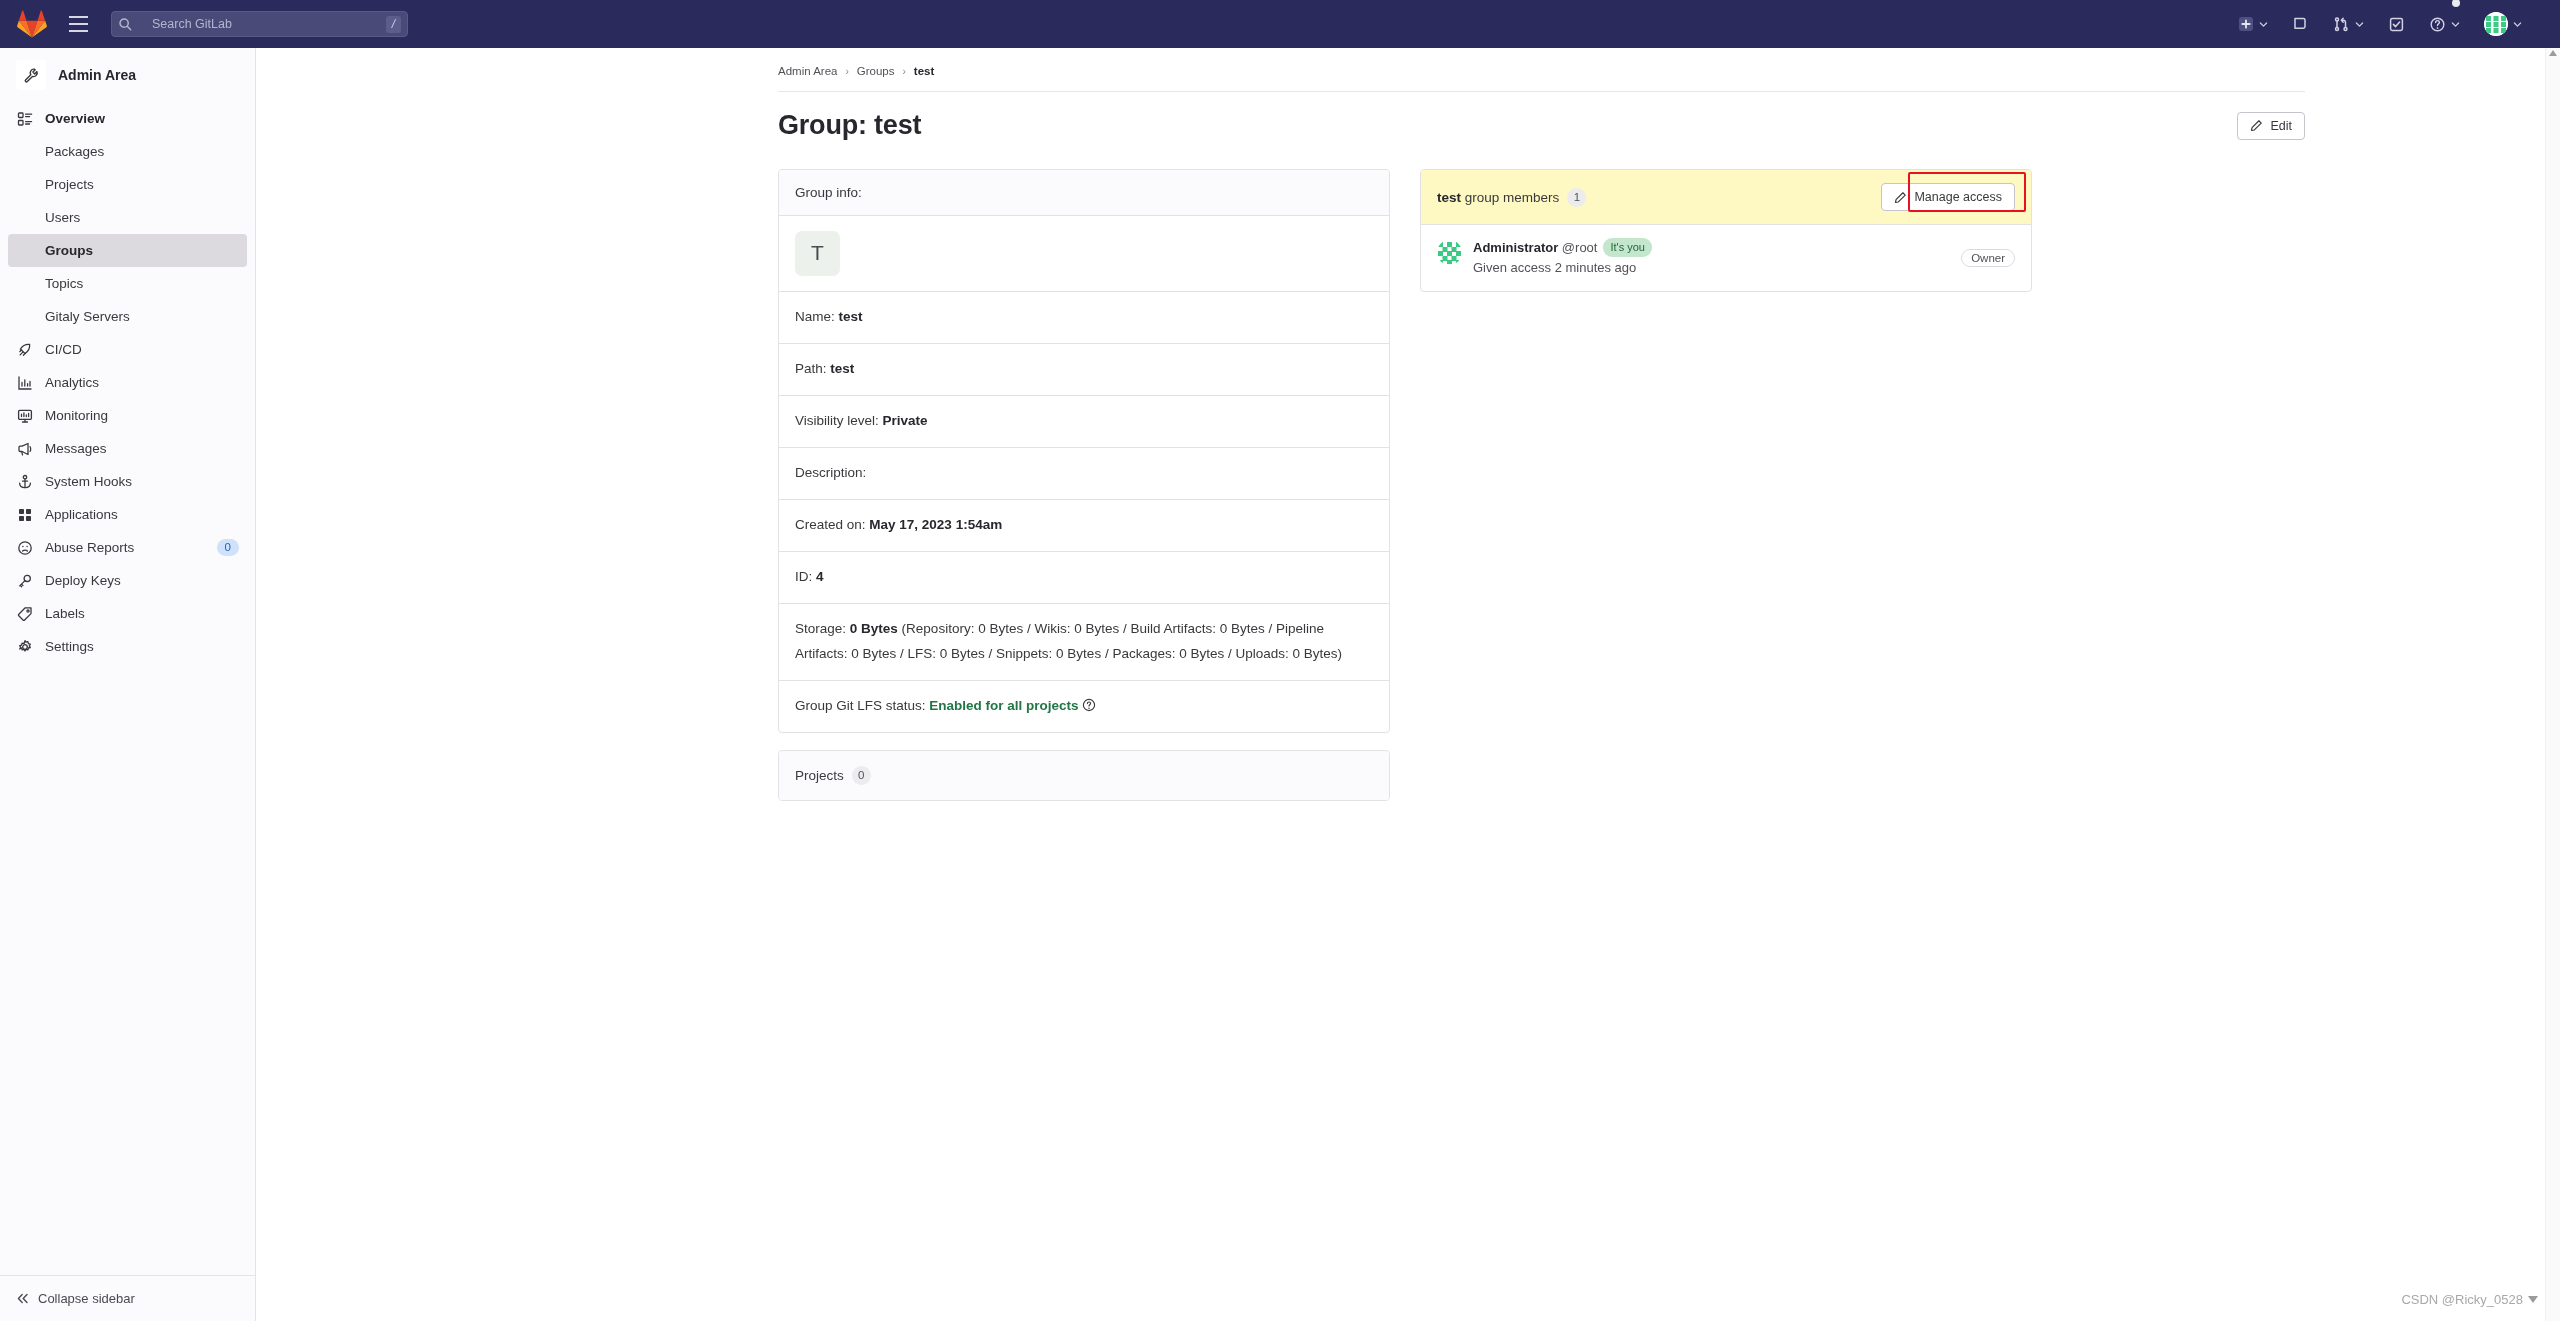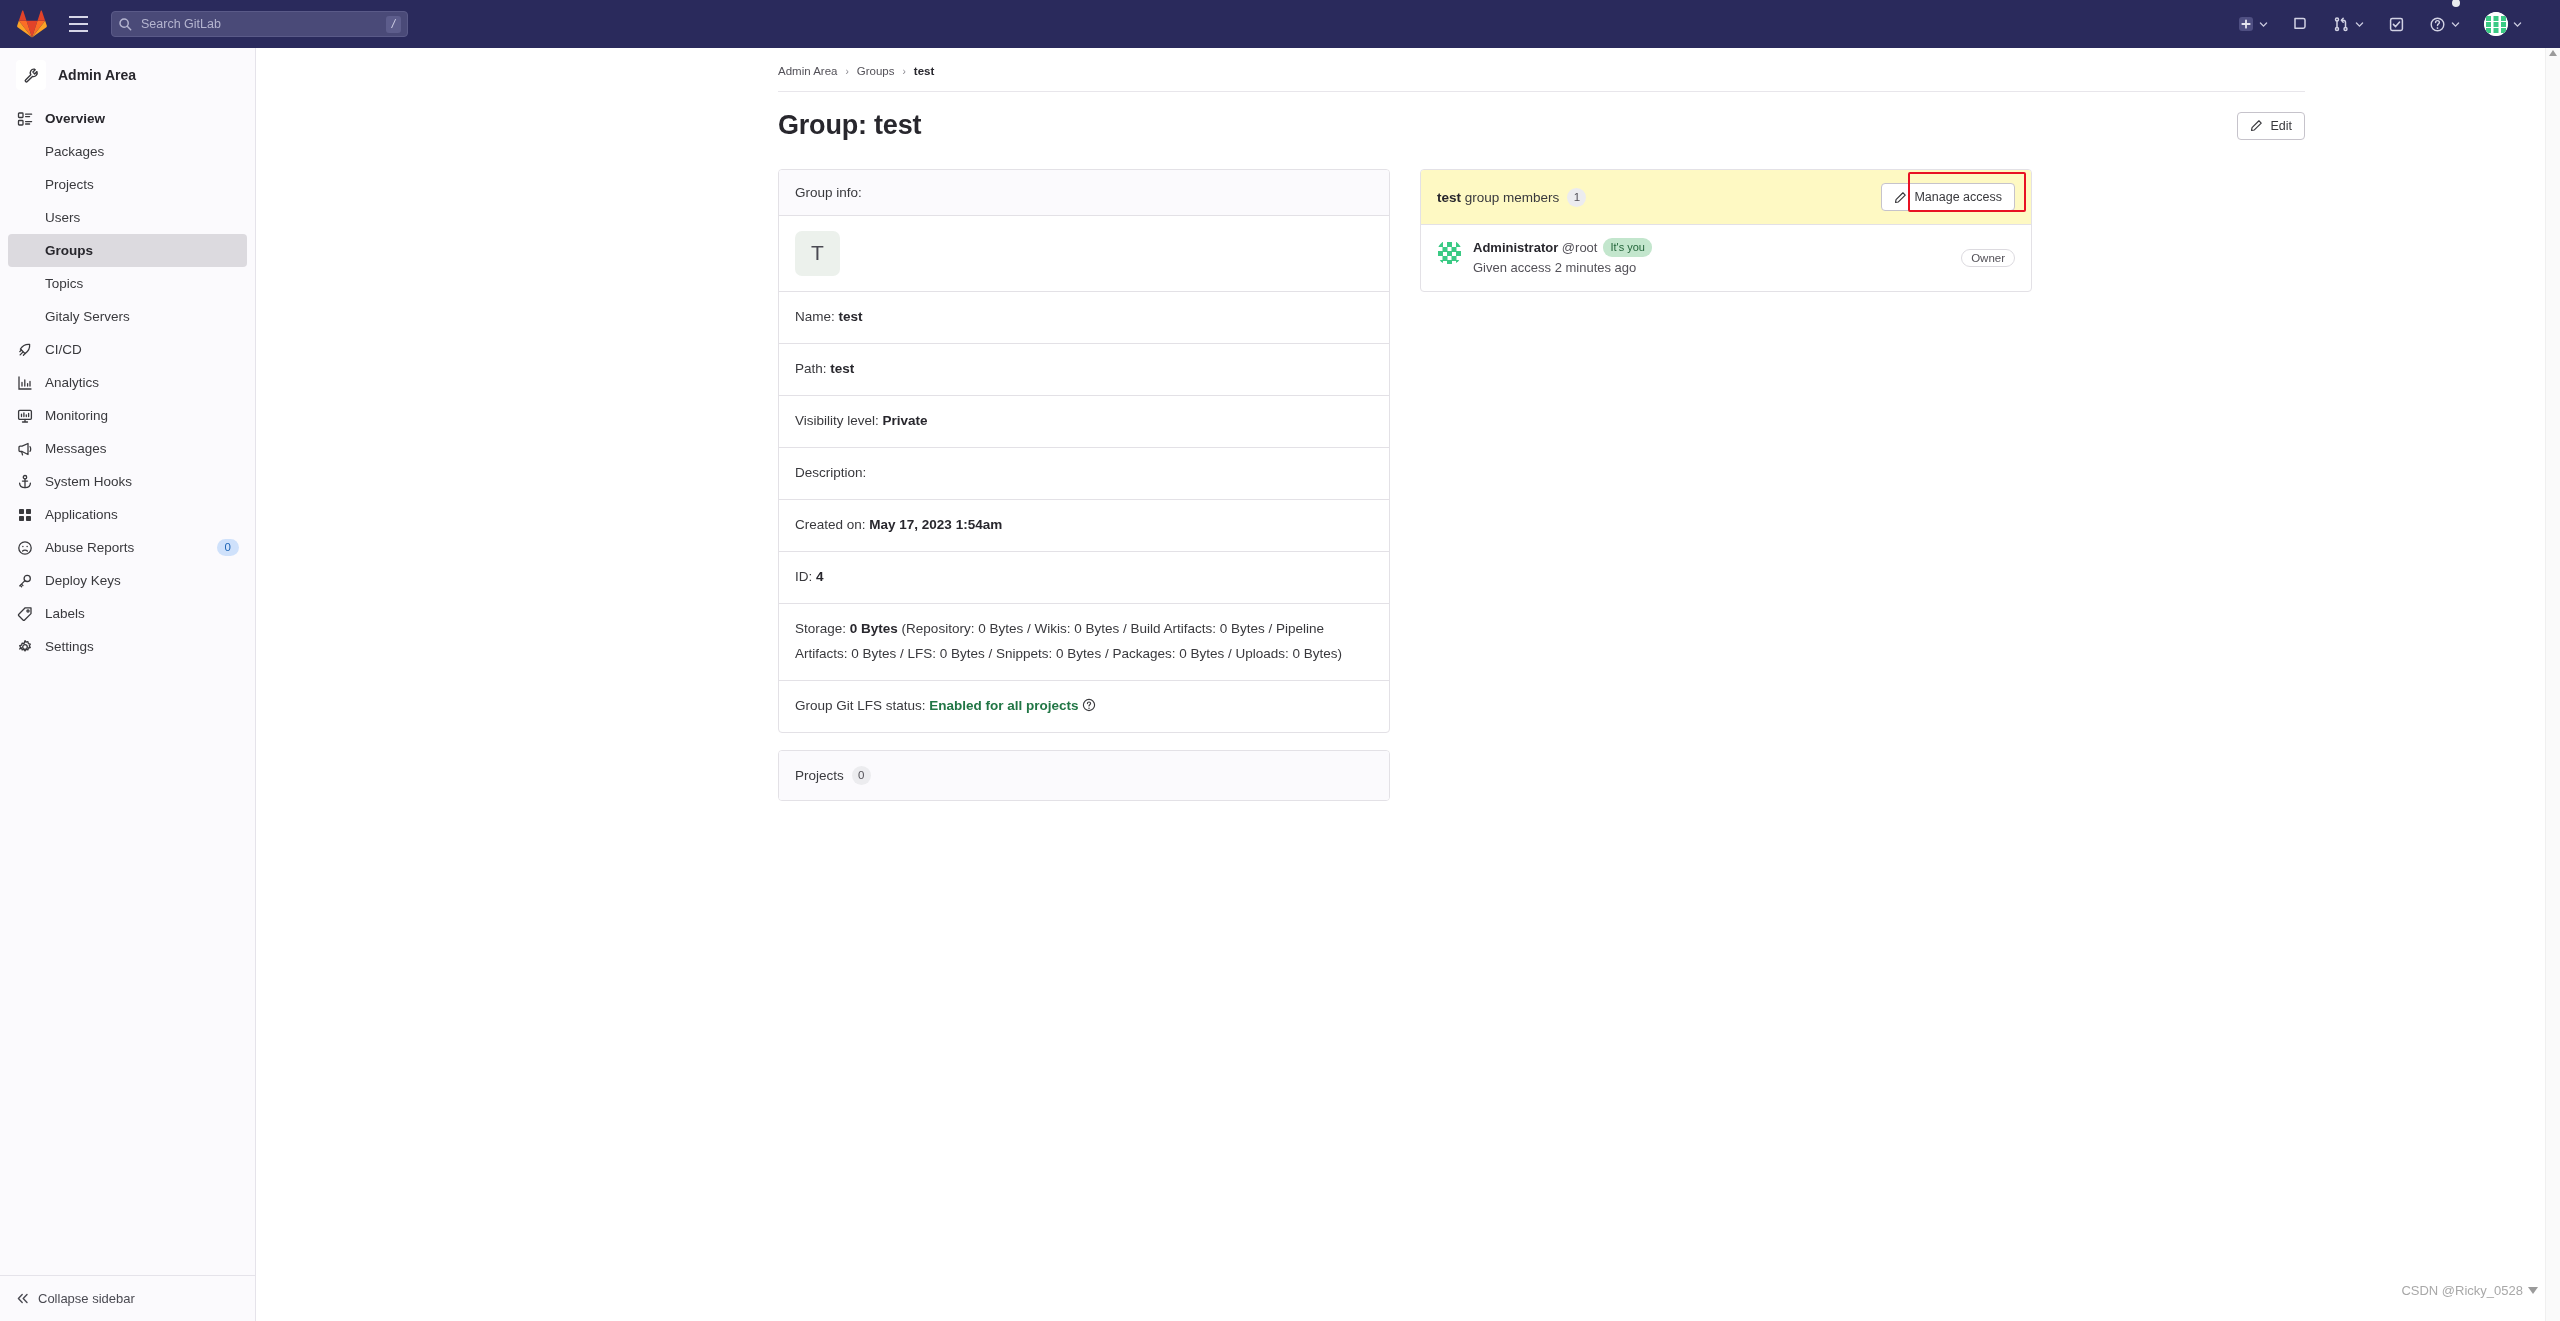--- a/index.html
+++ b/index.html
@@ -24,21 +24,21 @@
     align-items: center; gap: 5px; cursor: pointer; flex: none;
   }
   .hamburger span { display: block; width: 19px; height: 2px; background: #d6d6e7; }
   .searchbox {
     margin-left: 16px; width: 297px; height: 26px;
     background: #4a4a78; border: 1px solid #5a5a88; border-radius: 4px;
     display: flex; align-items: center; padding: 0 6px; cursor: text;
   }
   .searchbox .sicon { width: 14px; height: 14px; flex: none; }
   .search-placeholder {
-    color: #b5b5d0; font-size: 12.5px; margin-left: 9px; flex: 1;
+    color: #b5b5d0; font-size: 12.5px; margin-left: 20px; flex: 1;
   }
   .slash-key {
     background: #5d5d8c; color: #cfcfe6; font-size: 12px;
     border-radius: 3px; padding: 0px 6px; line-height: 17px; font-style: italic;
   }
   .nav-right {
     margin-left: auto; display: flex; align-items: center;
     height: 48px; padding-right: 26px; gap: 0px;
   }
   .navitem {
@@ -217,21 +217,21 @@
     width: 15px; height: 1273px; background: #fafafa;
     border-left: 1px solid #f0f0f0;
   }
   .scroll-arrow-top {
     position: absolute; top: 2px; left: 3px;
     width: 0; height: 0;
     border-left: 4.5px solid transparent; border-right: 4.5px solid transparent;
     border-bottom: 6px solid #9b9b9b;
   }
   .watermark {
-    position: absolute; right: 22px; bottom: 23px;
+    position: absolute; right: 22px; bottom: 14px;
     font-size: 13px; color: #a8a8a8;
     display: flex; align-items: center; gap: 5px;
   }
   .wm-tri {
     width: 0; height: 0;
     border-left: 5px solid transparent; border-right: 5px solid transparent;
     border-top: 7px solid #9b9b9b;
   }
 </style>
 </head>

